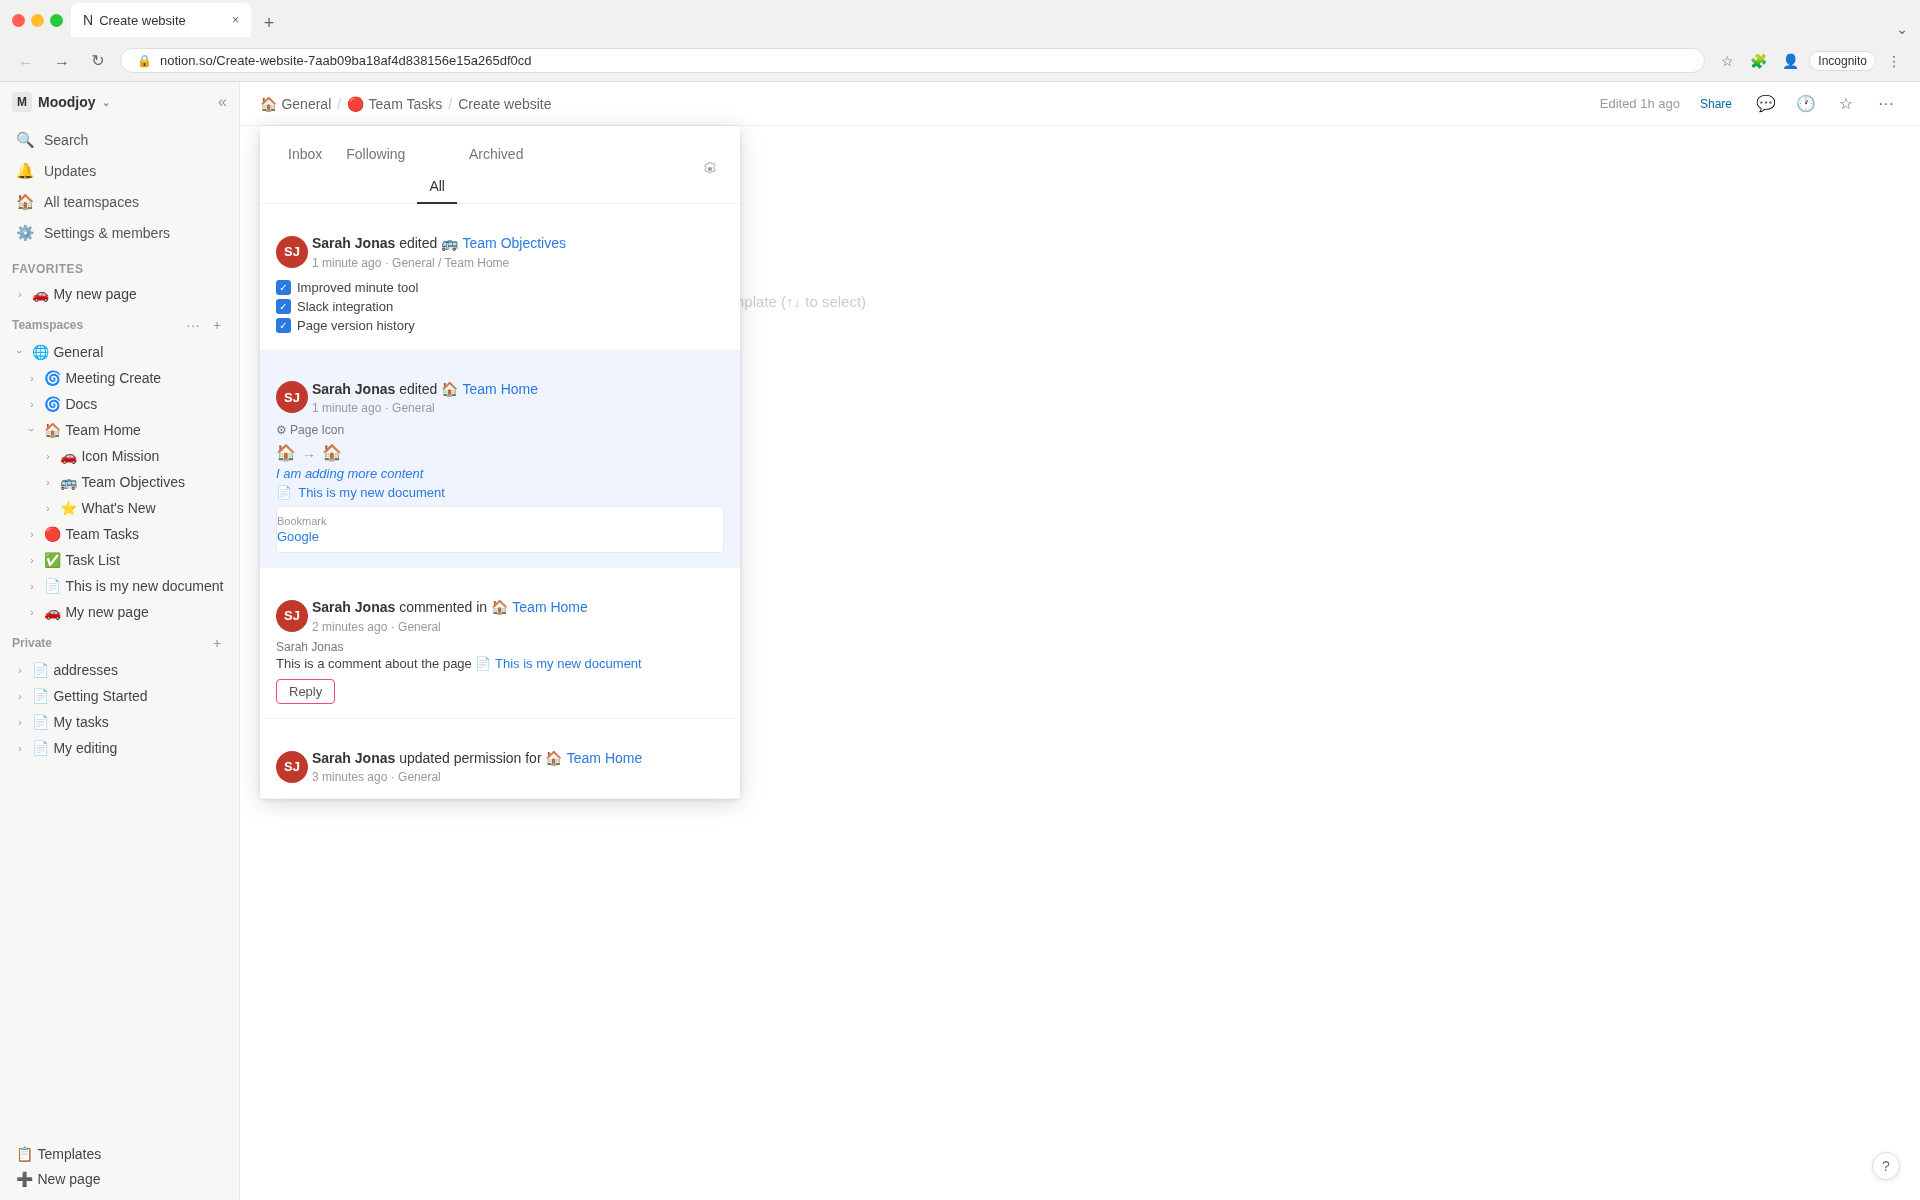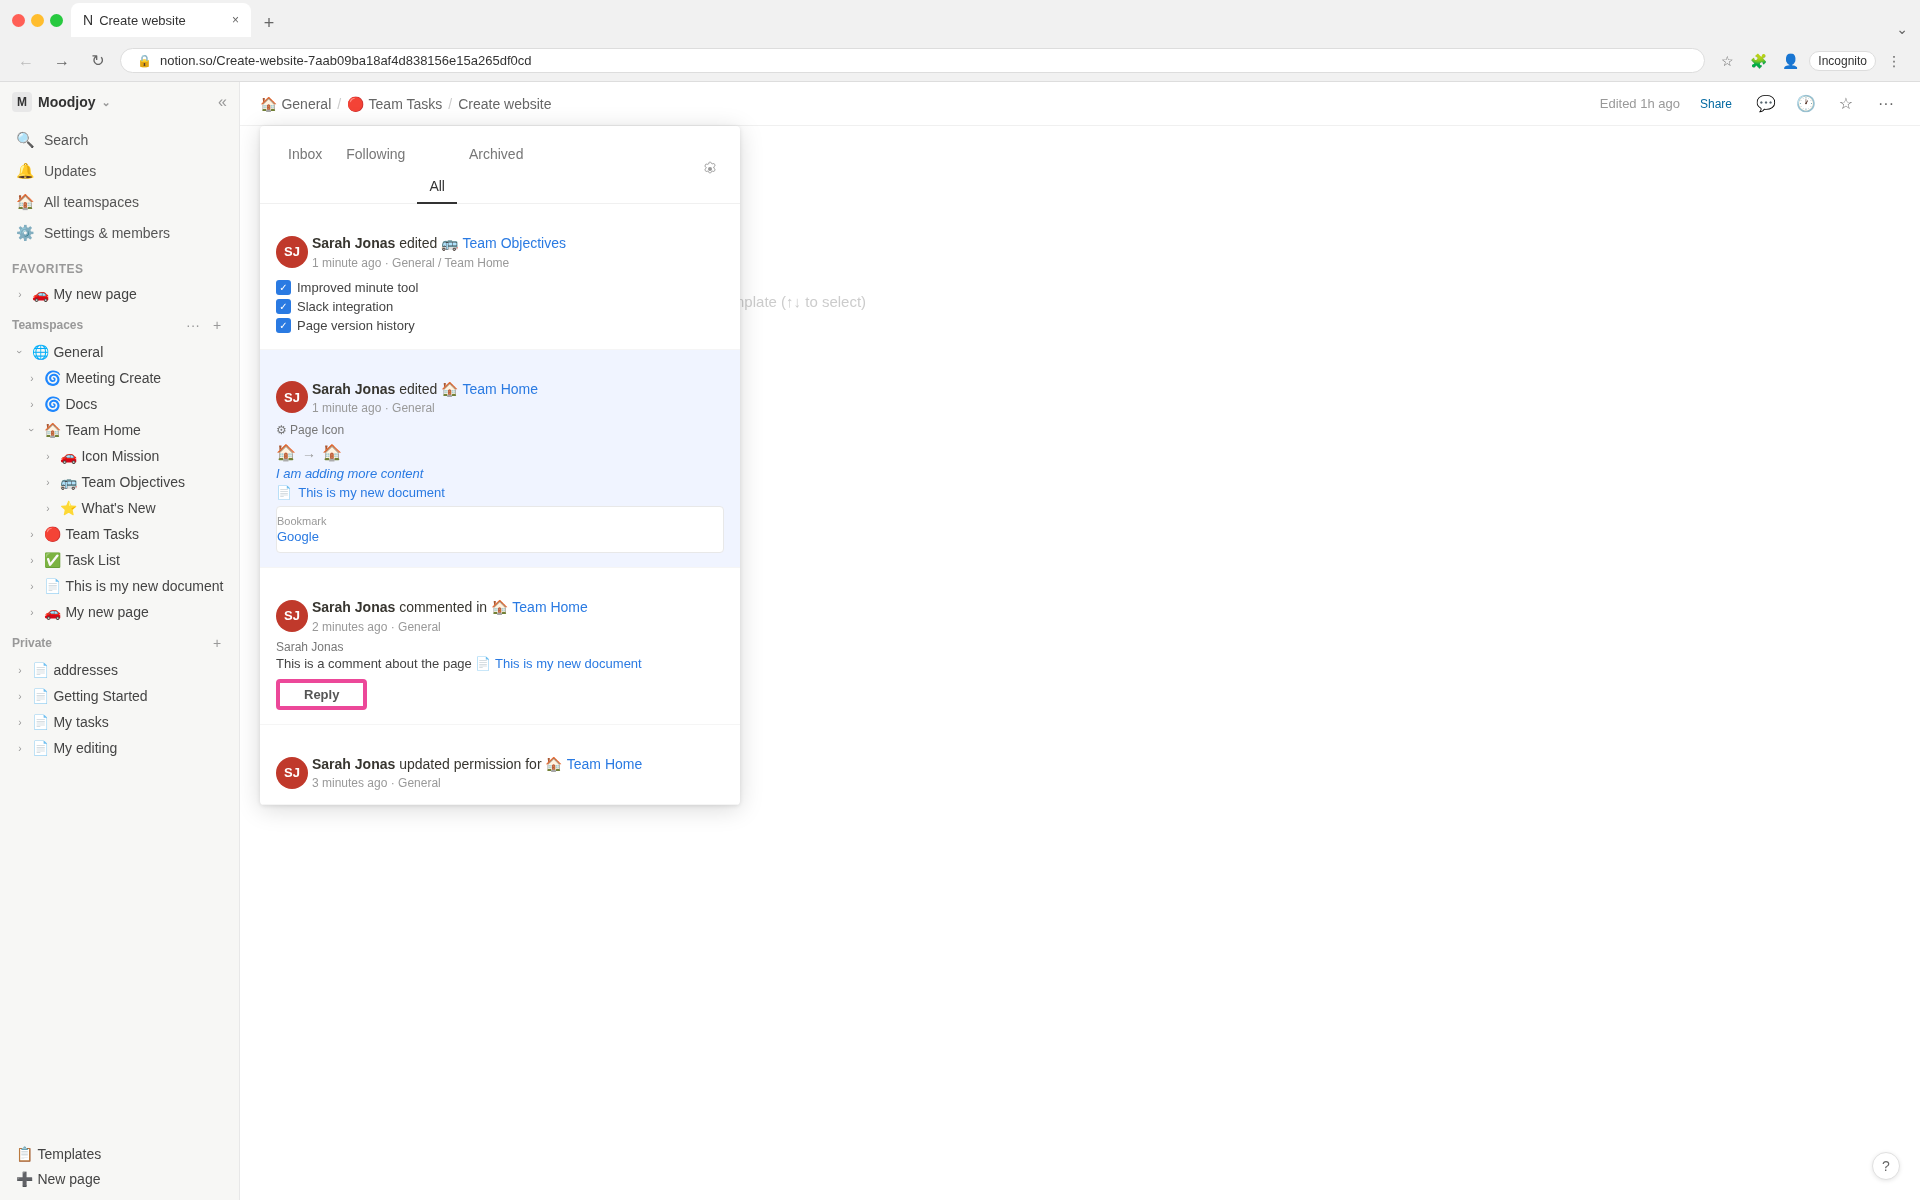--- a/index.html
+++ b/index.html
@@ -106,21 +106,21 @@
 
     .notif-doc-link { display: flex; align-items: center; gap: 6px; font-size: 13px; color: #2a7ae2; margin-top: 4px; }
 
     .notif-bookmark { border: 1px solid #e8e8e8; border-radius: 4px; padding: 8px 0; margin-top: 6px; background: #fff; }
     .notif-bookmark-label { font-size: 11px; color: #999; margin-bottom: 2px; }
     .notif-bookmark-value { font-size: 13px; color: #2a7ae2; }
 
     .notif-comment-block { margin-top: 6px; }
     .notif-comment-author { font-size: 12px; color: #777; margin-bottom: 2px; }
     .notif-comment-text { font-size: 13px; color: #444; }
-    .notif-reply-btn { display: inline-block; margin-top: 8px; padding: 4px 24px; border: 4px solid #ec4899; border-radius: 4px; font-size: 13px; color: #555; cursor: pointer; background: #fff; font-weight: bold; }
+    .notif-reply-btn { display: inline-block; margin-top: 8px; padding: 4px 12px; border: 1px solid #ec4899; border-radius: 4px; font-size: 13px; color: #555; cursor: pointer; background: #fff; }
   </style>
 </head>
 <body>
 
 <div>
   <div class="browser-titlebar">
     <div class="traffic-lights">
       <div class="tl tl-red"></div>
       <div class="tl tl-yellow"></div>
       <div class="tl tl-green"></div>

